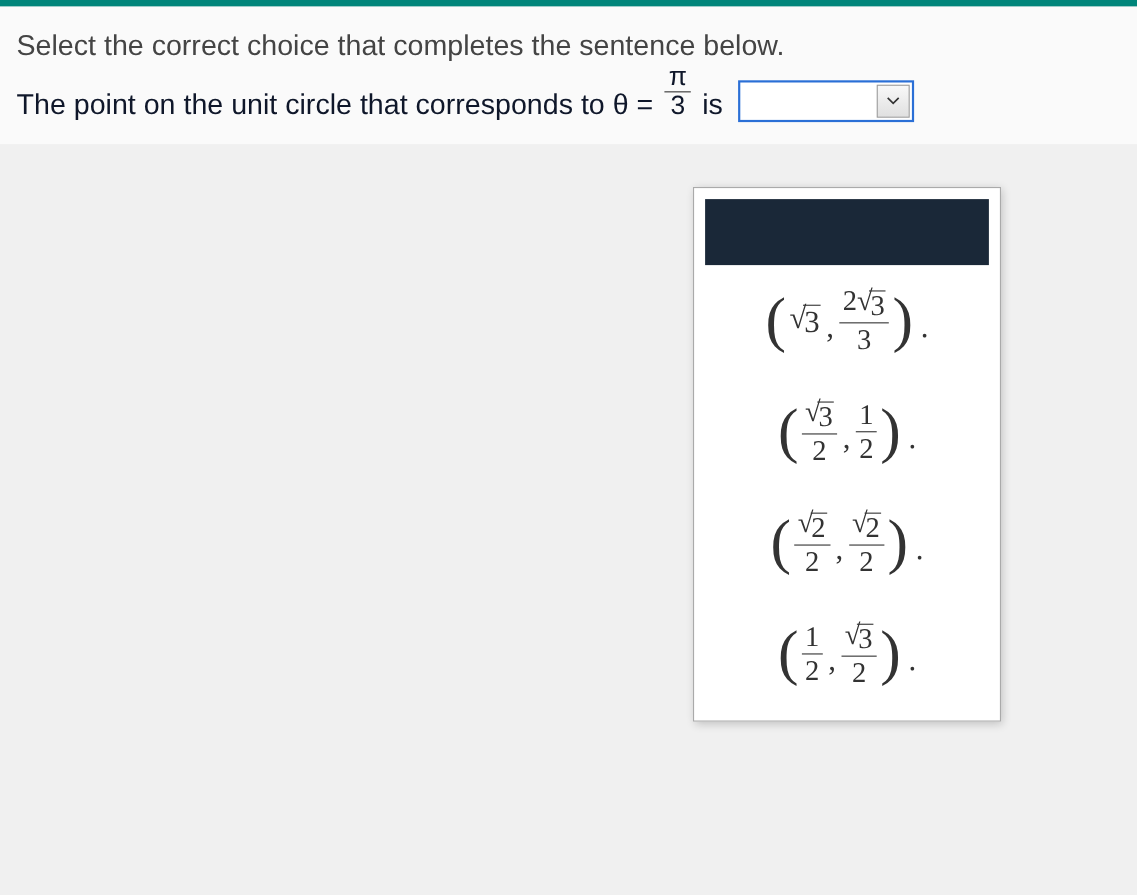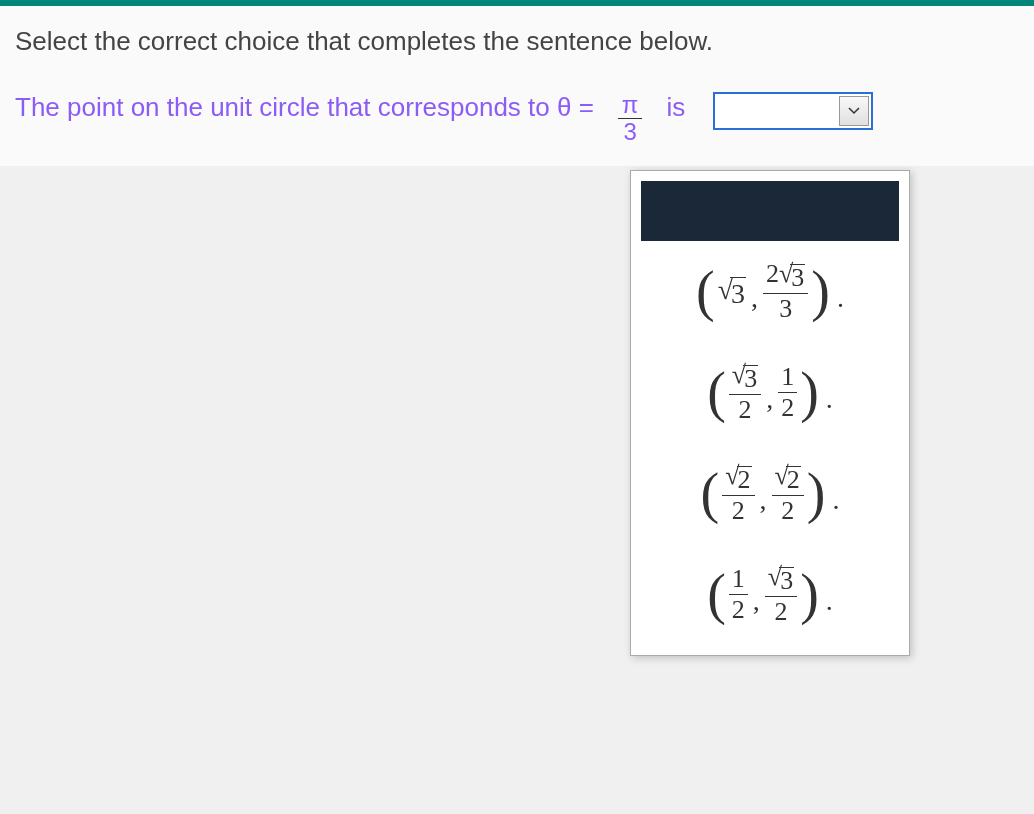--- a/index.html
+++ b/index.html
@@ -19,30 +19,29 @@
       background: #00857a;
       width: 100%;
     }
     .content {
       padding: 20px 15px;
       background: #fafafa;
     }
     .instruction {
       font-size: 26px;
       color: #444;
-      margin-bottom: 35px;
       font-weight: normal;
     }
     .question-line {
       font-size: 26px;
-      color: #8b5cf6;
-      display: flex;
-      align-items: flex-start;
+      color: #0f172a;
+      display: flex;
+      align-items: flex-end;
       flex-wrap: wrap;
-      gap: 20px;
+      gap: 6px;
     }
     .fraction {
       display: inline-flex;
       flex-direction: column;
       align-items: center;
       vertical-align: middle;
       margin: 0 4px;
       font-size: 24px;
     }
     .fraction .num {

